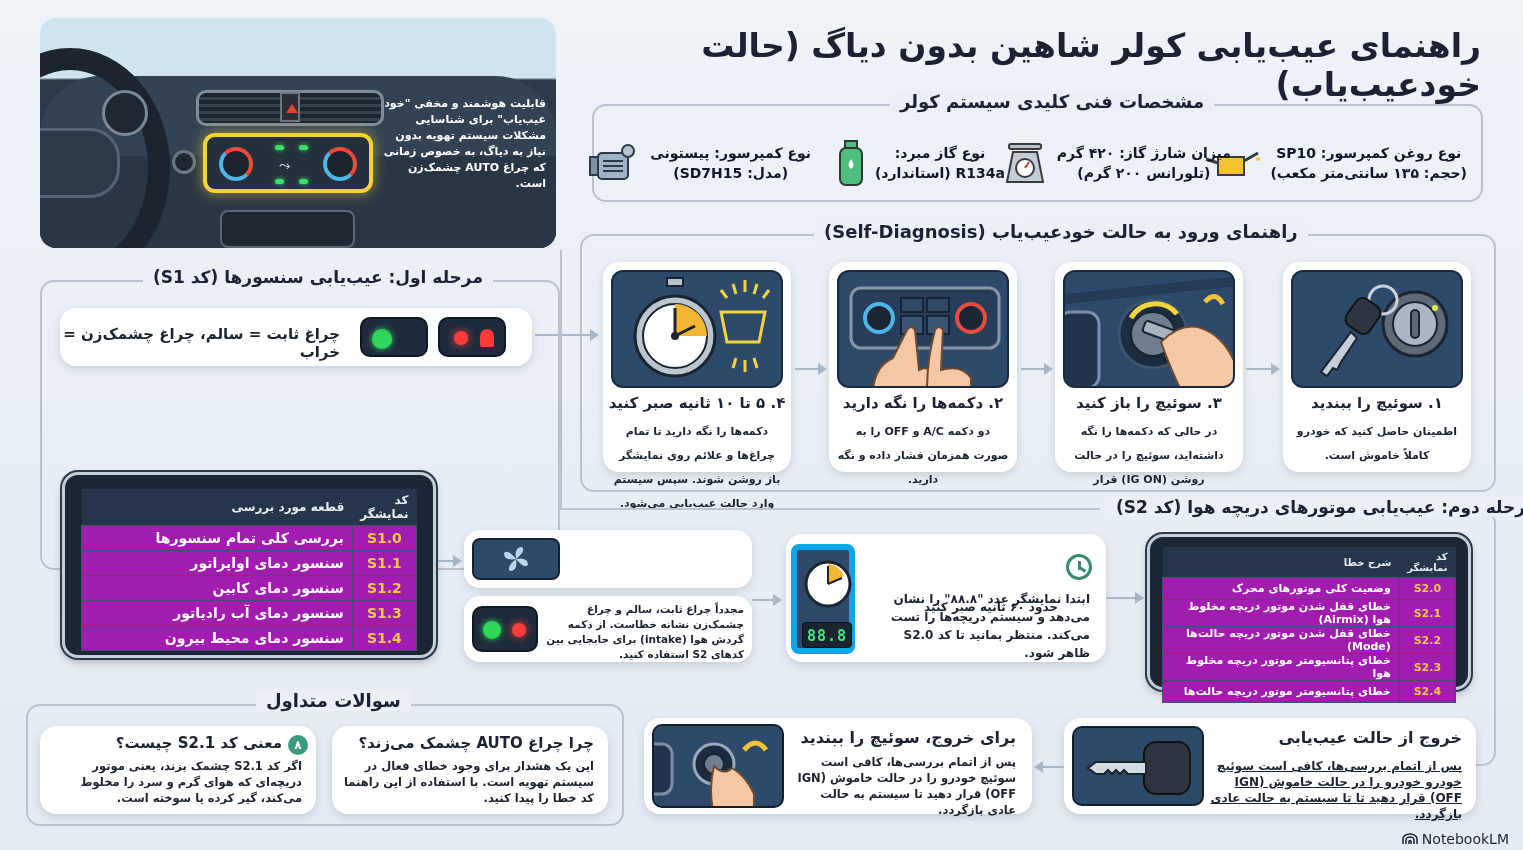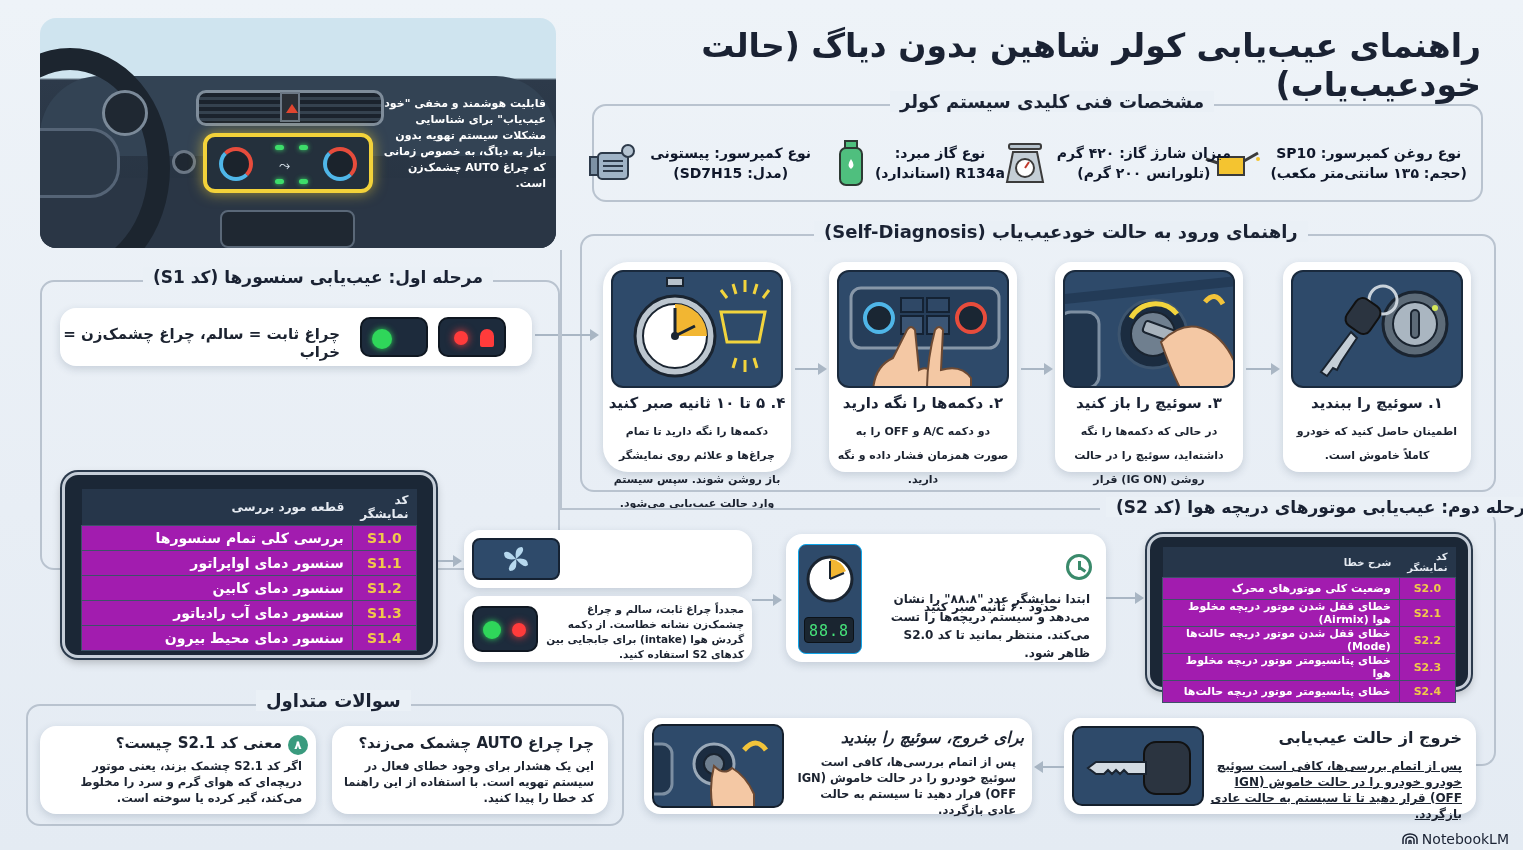--- a/index.html
+++ b/index.html
@@ -205,21 +205,21 @@
       <rect x="62" y="44" width="22" height="18" fill="#3b5574" stroke="#142233" stroke-width="2"></rect>
       <rect x="88" y="44" width="22" height="18" fill="#3b5574" stroke="#142233" stroke-width="2"></rect>
       <path d="M68 58 q4 -6 8 0 l4 40 q10 -6 14 8 l0 12 l-60 0 q2 -24 20 -32z" fill="#f4c8a4" stroke="#6d4a33" stroke-width="2"></path>
       <path d="M96 58 q4 -6 8 0 l-2 40 q20 -6 30 8 l0 12 l-44 0 q0 -30 8 -60z" fill="#f4c8a4" stroke="#6d4a33" stroke-width="2"></path>
     </svg>
   </div>
   <div class="step-title">۲. دکمه‌ها را نگه دارید</div>
   <div class="step-desc">دو دکمه A/C و OFF را به صورت همزمان فشار داده و نگه دارید.</div>
 </div>
 
-<div class="card step-card" style="left:603px;border-radius:25px;">
+<div class="card step-card" style="left:603px;">
   <div class="step-img">
     <svg width="172" height="118" viewBox="0 0 172 118">
       <rect x="54" y="6" width="16" height="8" fill="#b8c2cc" stroke="#1a2430" stroke-width="2"></rect>
       <circle cx="62" cy="64" r="40" fill="#bcc6cf" stroke="#1a2430" stroke-width="3"></circle>
       <circle cx="62" cy="64" r="32" fill="#ffffff" stroke="#1a2430" stroke-width="2"></circle>
       <path d="M62 64 L62 32 A32 32 0 0 1 94 64 z" fill="#f2b632"></path>
       <path d="M62 64 L62 36 M62 64 L82 54" stroke="#1a2430" stroke-width="3"></path>
       <circle cx="62" cy="64" r="4" fill="#1a2430"></circle>
       <path d="M108 40 h44 l-6 30 h-32z" fill="none" stroke="#f2d43d" stroke-width="3"></path>
       <path d="M120 12 l3 10 M132 8 v12 M144 12 l-3 10 M108 18 l6 8 M156 18 l-6 8 M120 96 l3 -10 M132 100 v-12 M144 96 l-3 -10" stroke="#f2d43d" stroke-width="3"></path>
@@ -304,21 +304,21 @@
 </div>
 <div class="arrow" style="left:752px;top:599px;width:28px;"></div>
 
 <div class="line" style="left:560px;top:250px;width:2px;height:260px;"></div>
 <div class="line" style="left:560px;top:508px;width:540px;height:2px;"></div>
 
 <div class="frame" style="left:1094px;top:510px;width:402px;height:256px;border-left:none;border-top:none;border-radius:0 14px 14px 0;"></div>
 <div class="frame-label" style="left:1106px;top:497px;font-size:17px;">مرحله دوم: عیب‌یابی موتورهای دریچه هوا (کد S2)</div>
 
 <div class="card" style="left:786px;top:534px;width:320px;height:128px;">
-  <div style="position:absolute;left:12px;top:10px;width:64px;height:110px;background:#2e4a6a;border:1px solid #0ea5e9;border-radius:8px;">
+  <div style="position:absolute;left:5px;top:10px;width:64px;height:110px;background:#2e4a6a;border:6px solid #0ea5e9;border-radius:8px;font-weight:bold;">
     <svg width="60" height="60" viewBox="0 0 60 60" style="position:absolute;left:1px;top:4px;">
       <circle cx="30" cy="30" r="22" fill="#fff" stroke="#1a2430" stroke-width="3"></circle>
       <path d="M30 30 L30 10 A20 20 0 0 1 46 22z" fill="#f2b632"></path>
       <path d="M30 30 L30 12 M30 30 L44 24" stroke="#1a2430" stroke-width="2"></path>
     </svg>
     <div style="position:absolute;left:5px;top:72px;width:50px;height:26px;background:#1a2530;border:1px solid #0c1218;border-radius:4px;color:#46e27a;font-family:'DejaVu Sans Mono',monospace;font-size:15px;text-align:center;line-height:26px;letter-spacing:1px;">88.8</div>
   </div>
   <div class="rtl" style="position:absolute;right:48px;top:22px;font-size:12px;font-weight:bold;margin-top:44px;">حدود ۶۰ ثانیه صبر کنید</div>
   <div style="position:absolute;right:14px;top:20px;width:26px;height:26px;border-radius:50%;border:3px solid #3a8a6b;">
     <div style="position:absolute;left:9px;top:4px;width:3px;height:9px;background:#3a8a6b;"></div>
@@ -376,21 +376,21 @@
 <div class="card" style="left:644px;top:718px;width:388px;height:96px;">
   <div style="position:absolute;left:8px;top:6px;width:132px;height:84px;background:#2e4a6a;border:2px solid #141f2c;border-radius:10px;overflow:hidden;">
     <svg width="132" height="84" viewBox="0 0 132 84">
       <rect x="-10" y="18" width="28" height="50" rx="10" fill="#20354d" stroke="#7d8fa2" stroke-width="3"></rect>
       <circle cx="60" cy="38" r="20" fill="#1b2c40" stroke="#9aa9b8" stroke-width="3"></circle>
       <circle cx="60" cy="38" r="10" fill="#6f7f8f" stroke="#1a2430" stroke-width="2"></circle>
       <path d="M60 40 q10 10 18 2 q14 8 22 26 l0 20 l-40 0 q-6 -24 0 -48z" fill="#f4c8a4" stroke="#6d4a33" stroke-width="2"></path>
       <path d="M90 24 q12 -14 22 0" stroke="#f2c33a" stroke-width="5" fill="none"></path>
     </svg>
   </div>
-  <div class="rtl" style="position:absolute;right:8px;top:10px;font-size:16px;font-weight:bold;font-style:italic;">برای خروج، سوئیچ را ببندید</div>
+  <div class="rtl" style="position:absolute;right:16px;top:10px;font-size:16px;font-weight:bold;">برای خروج، سوئیچ را ببندید</div>
   <div class="rtl" style="position:absolute;right:16px;top:36px;width:226px;font-size:11.5px;line-height:16px;font-weight:bold;">پس از اتمام بررسی‌ها، کافی است سوئیچ خودرو را در حالت خاموش (IGN OFF) قرار دهید تا سیستم به حالت عادی بازگردد.</div>
 </div>
 
 <div class="frame" style="left:26px;top:704px;width:598px;height:122px;"></div>
 <div class="frame-label" style="left:256px;top:690px;font-size:18px;">سوالات متداول</div>
 
 <div class="card" style="left:332px;top:726px;width:276px;height:88px;">
   <div class="rtl" style="position:absolute;right:14px;top:8px;font-size:15px;font-weight:bold;">چرا چراغ AUTO چشمک می‌زند؟</div>
   <div class="rtl" style="position:absolute;right:14px;top:32px;width:250px;font-size:11.5px;line-height:16px;font-weight:bold;">این یک هشدار برای وجود خطای فعال در سیستم تهویه است. با استفاده از این راهنما کد خطا را پیدا کنید.</div>
 </div>

